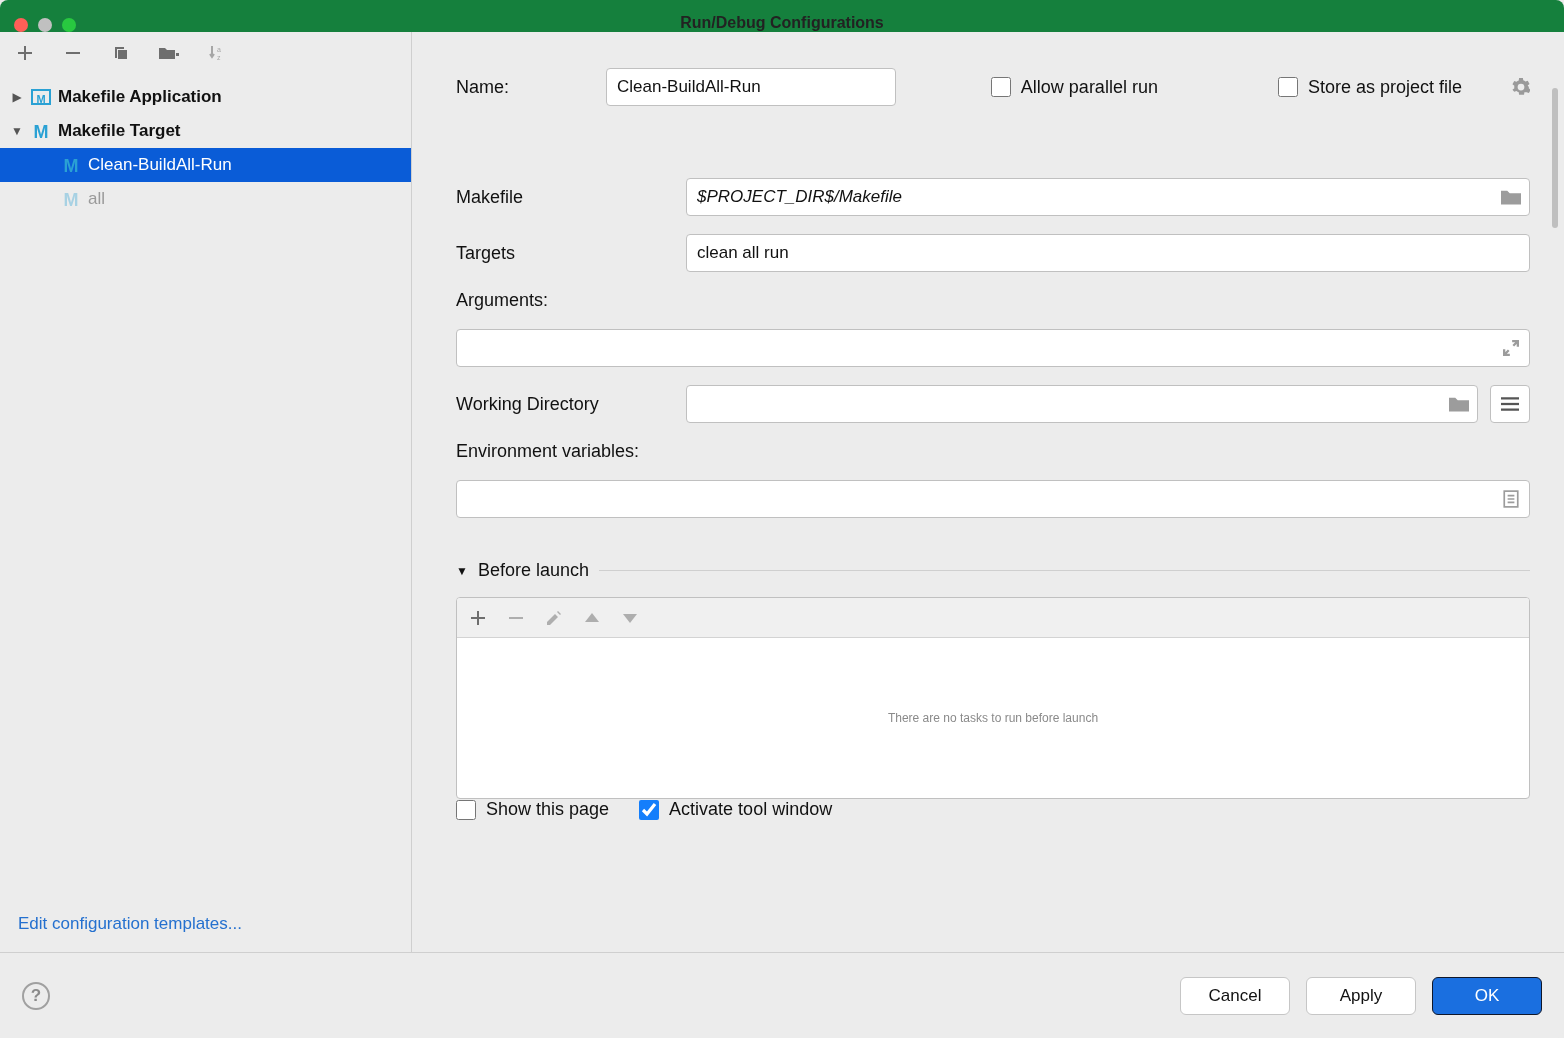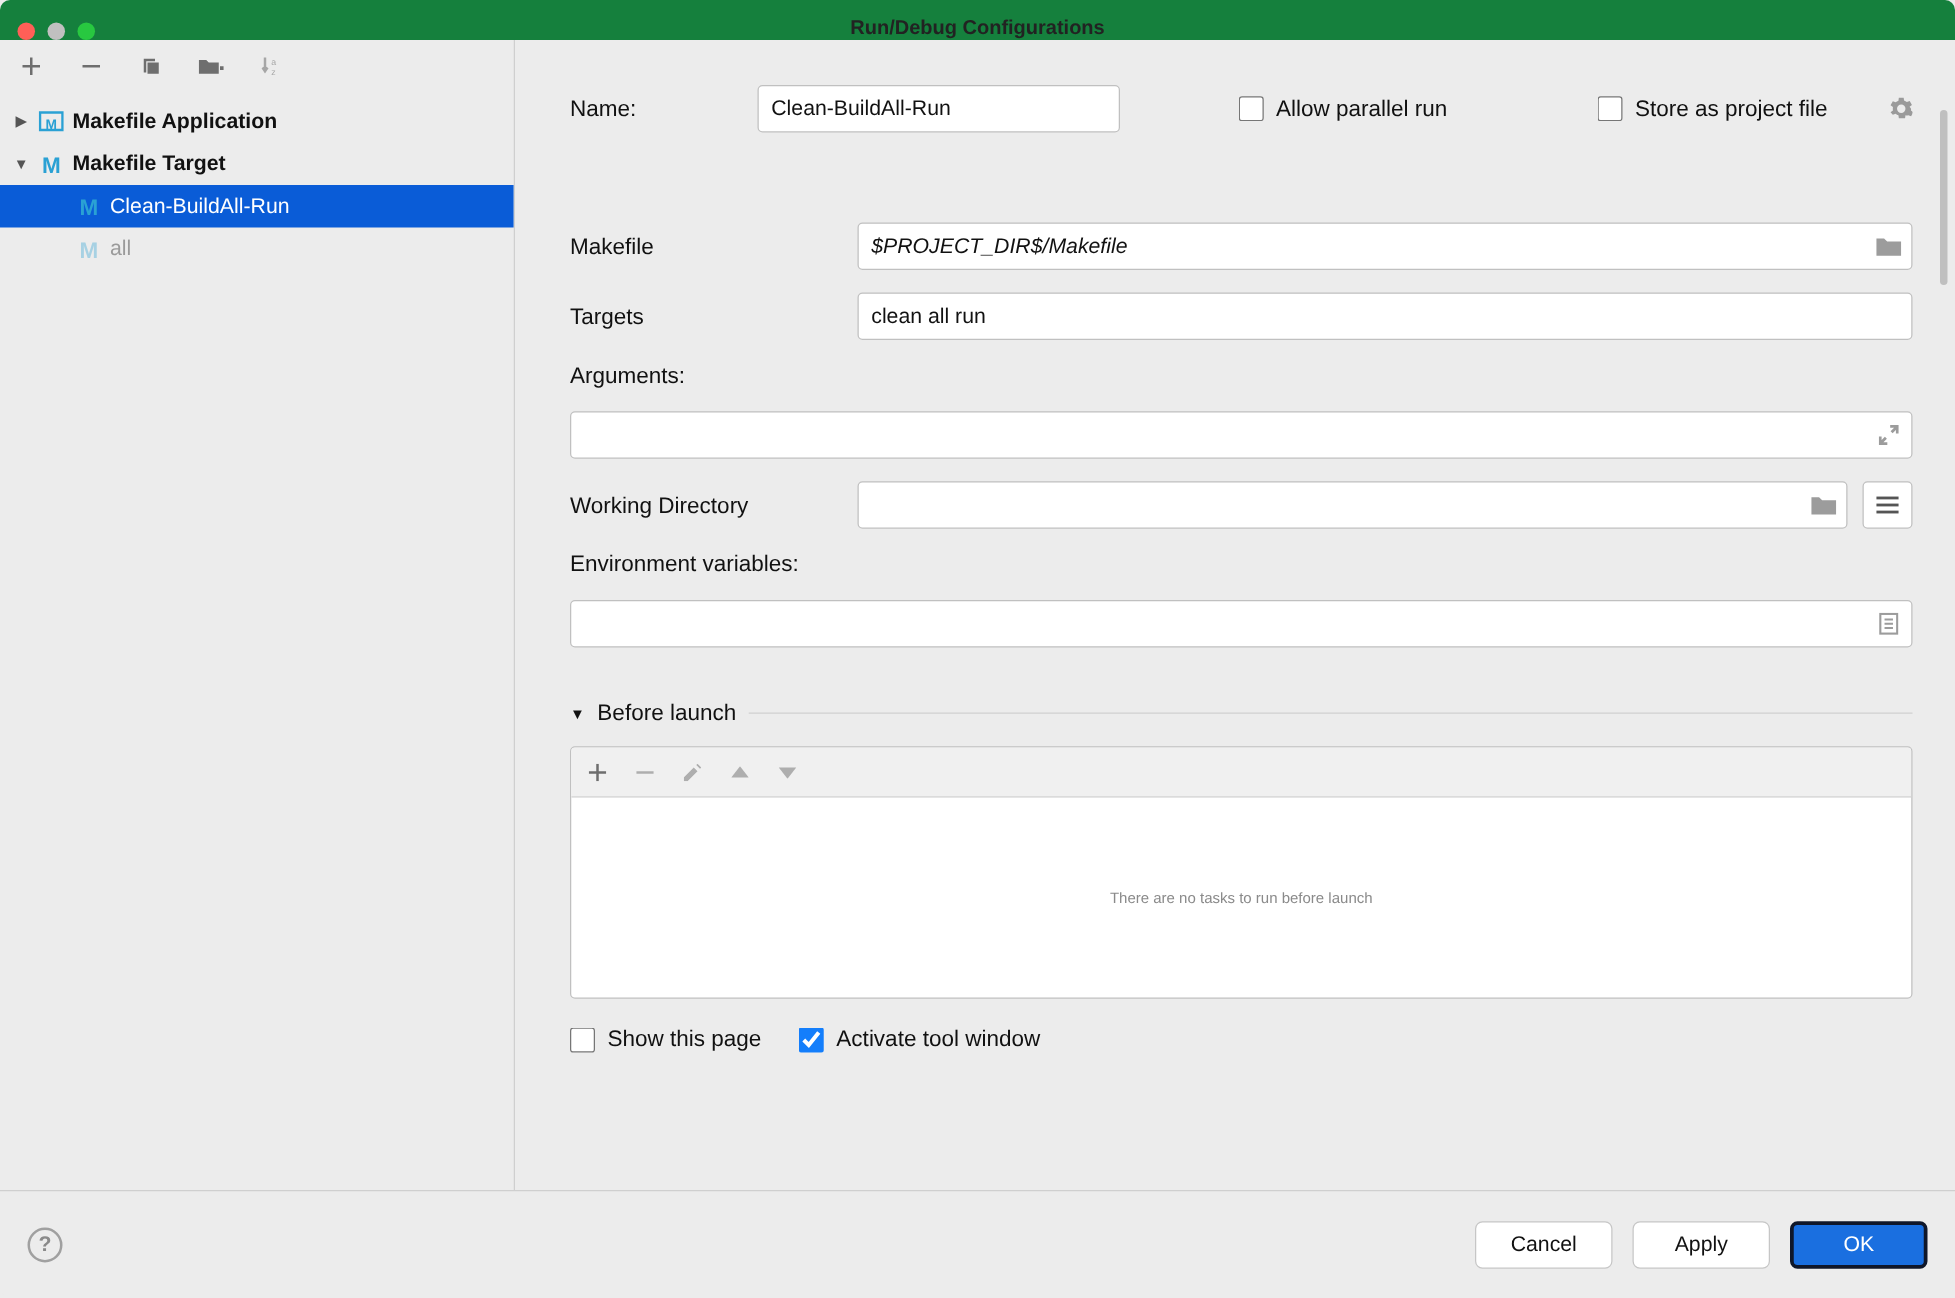--- a/index.html
+++ b/index.html
@@ -195,21 +195,20 @@
     border-bottom:1px solid #d3d3d3;
     display:flex; align-items:center; gap:24px; padding-left:14px;
     color:#6e6e6e;
   }
   .tasks-body {
     height:160px;
     display:flex;align-items:center;justify-content:center;
     color:#8a8a8a; font-size:12px;
   }
   .bottom-checks {
-    margin-top:22px;
     display:flex; gap:30px; align-items:center;
   }
   
   .footer {
     height:86px;
     display:flex;
     align-items:center;
     padding:0 22px;
     border-top:1px solid #cfcfcf;
     background:#ececec;
@@ -225,21 +224,21 @@
     height:38px; min-width:110px;
     border-radius:6px;
     border:1px solid #c6c6c6;
     background:#fff;
     font-size:17px; color:#111;
     padding:0 26px;
     margin-left:16px;
     cursor:pointer;
   }
   .btn.primary {
-    background:#1a6fe0; color:#fff; border:3px solid #0f172a;
+    background:#1a6fe0; color:#fff; border:1px solid #0f172a;
   }
   svg { display:block; }
 </style>
 </head>
 <body>
 
 <div class="titlebar">
   <div class="traffic-lights">
     <div class="tl red"></div>
     <div class="tl yellow"></div>
@@ -316,20 +315,21 @@
       <div class="tree-row child dim">
         <span class="icon" style="opacity:.35">
           <svg viewBox="0 0 20 20" width="20" height="20">
               <text x="10" y="17" text-anchor="middle" font-size="18" font-weight="bold" fill="#2aa1d4">M</text>
             </svg>
         </span>
         <span class="lbl">all</span>
       </div>
     </div>
 
+    <div class="edit-link">Edit configuration templates...</div>
   </div>
 
   <div class="details">
     <div class="scrollbar"></div>
 
     <div class="row name-row">
       <div class="name-label">Name:</div>
       <input class="input name-input" value="Clean-BuildAll-Run" style="">
       <div style="flex:1"></div>
       <label class="check">

